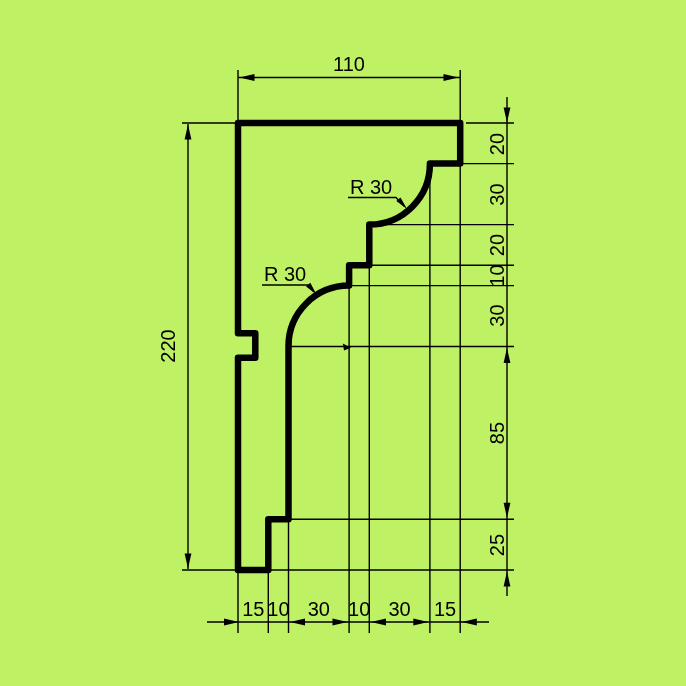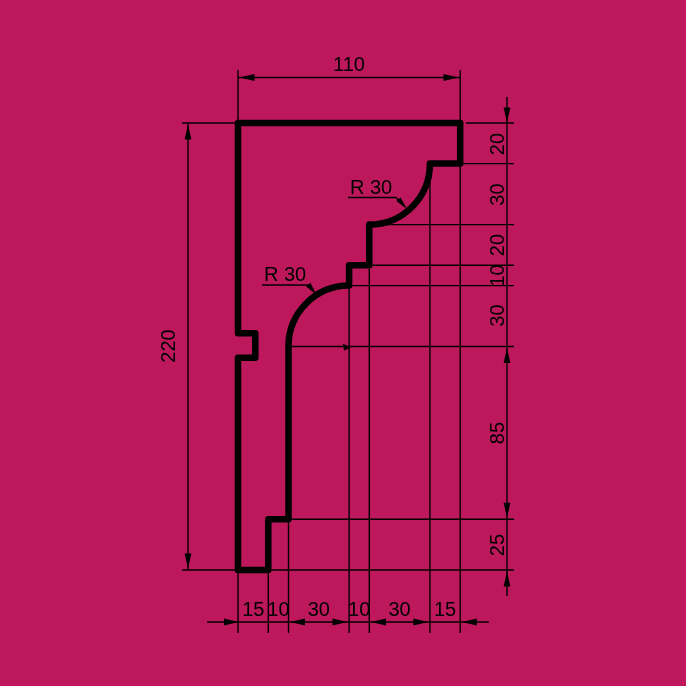--- a/index.html
+++ b/index.html
@@ -1,16 +1,16 @@
 <!DOCTYPE html>
 <html><head>
 <meta charset="utf-8">
 <style>
   html,body{margin:0;padding:0;background:#ffffff;}
-  #canvas{position:relative;width:686px;height:686px;background:#be185d;overflow:hidden;}
+  #canvas{position:relative;width:686px;height:686px;background:#bef264;overflow:hidden;}
   svg{position:absolute;left:0;top:0;}
   text{font-family:"Liberation Sans","DejaVu Sans",sans-serif;font-size:20px;fill:#000000;}
   .thin{stroke:#000000;stroke-width:1.4;fill:none;}
   .thick{stroke:#000000;stroke-width:6.5;fill:none;stroke-linejoin:round;stroke-linecap:round;}
   .arrow{fill:#000000;stroke:none;}
 </style>
 </head>
 <body>
 
 <div id="canvas">

